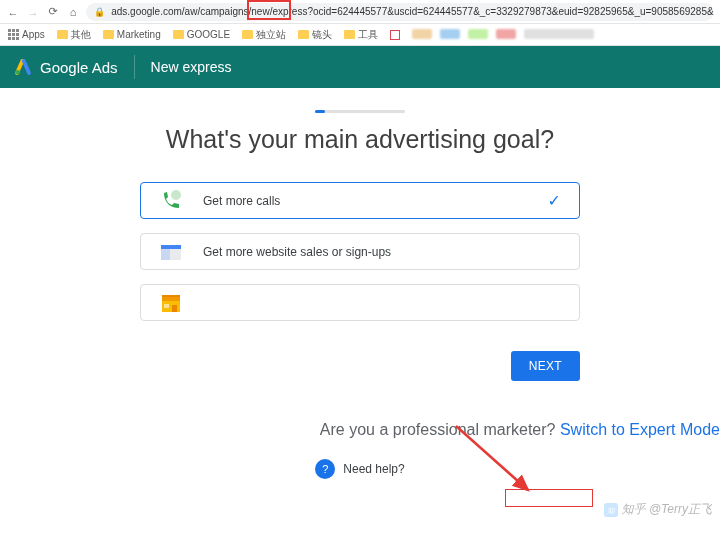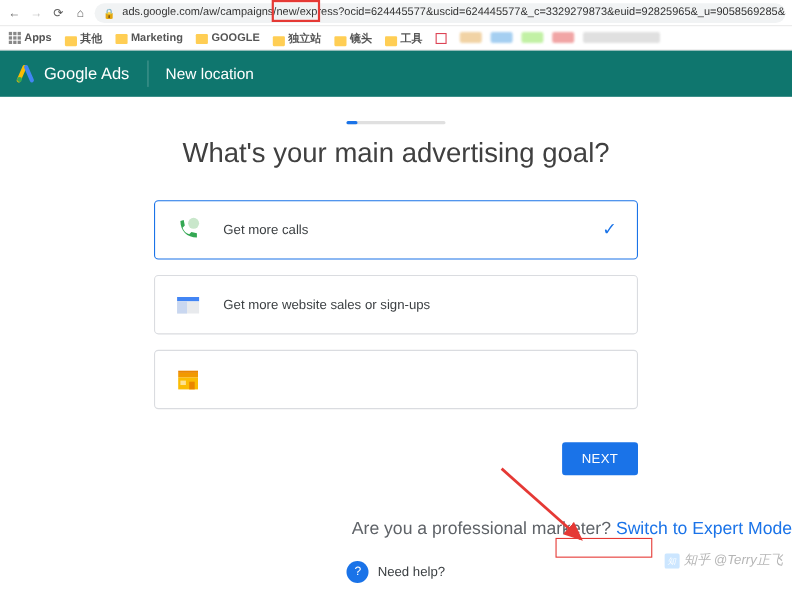--- a/index.html
+++ b/index.html
@@ -6,42 +6,42 @@
   body { width: 720px; height: 536px; background: #fff; overflow: hidden; position: relative; }
 
   
   .chrome-row { display:flex; align-items:center; height:24px; padding:0 6px; gap:6px; background:#fff; border-bottom:1px solid #e4e4e4; font-size:11px; color:#555; }
   .nav-icn { width:14px; height:14px; display:flex; align-items:center; justify-content:center; color:#606060; }
   .url-bar { flex:1; display:flex; align-items:center; gap:6px; background:#f1f3f4; border-radius:12px; height:18px; padding:0 8px; font-size:10px; color:#333; overflow:hidden; white-space:nowrap; }
   .lock { color:#5f6368; font-size:9px; }
   .url-highlight { position:absolute; border:2px solid #e53935; top:0px; left:247px; width:44px; height:20px; pointer-events:none; }
 
   .bm-row { display:flex; align-items:center; height:22px; padding:0 8px; gap:12px; background:#fff; border-bottom:1px solid #e0e0e0; font-size:10px; color:#555; }
-  .bm-item { display:flex; align-items:flex-end; gap:3px; cursor:pointer;font-weight:bold; }
+  .bm-item { display:flex; align-items:center; gap:3px; cursor:pointer; }
   .folder { width:11px; height:9px; background:#ffce54; border-radius:1px; }
   .bm-blur { flex:1; height:12px; display:flex; gap:8px; }
   .bm-blur span { width:20px; height:10px; border-radius:2px; filter:blur(1px); opacity:.6; }
 
   
   .gads-hdr { display:flex; align-items:center; height:42px; background:#0f766e; color:#fff; padding:0 14px; gap:16px; }
   .gads-logo { display:flex; align-items:center; gap:8px; font-size:15px; }
   .logo-mark { position:relative; width:18px; height:18px; }
   .logo-mark svg { width:18px; height:18px; }
   .divider { width:1px; height:24px; background:rgba(255,255,255,.25); }
   .page-ttl { font-size:14px; font-weight:400; }
 
   
   .progress-wrap { display:flex; justify-content:center; margin:22px 0 12px; }
   .progress { width:90px; height:3px; background:#e0e0e0; border-radius:2px; position:relative; }
   .progress::before { content:""; position:absolute; left:0; width:10px; height:3px; background:#1a73e8; border-radius:2px; }
 
   h1.main-q { text-align:center; font-size:25px; font-weight:400; color:#404040; margin-bottom:28px; }
 
   .goals { width:440px; margin:0 auto; display:flex; flex-direction:column; gap:14px; }
-  .goal { display:flex; align-items:center; height:54px; border:1px solid #dadce0; border-radius:4px; padding:0 18px; gap:20px; cursor:pointer; font-size:12px; color:#3c4043; background:#fff; position:relative; }
+  .goal { display:flex; align-items:center; height:37px; border:1px solid #dadce0; border-radius:4px; padding:0 18px; gap:20px; cursor:pointer; font-size:12px; color:#3c4043; background:#fff; position:relative; }
   .goal.selected { border:1.5px solid #1a73e8; }
   .goal .check { position:absolute; right:18px; color:#1a73e8; font-size:16px; }
   .g-icon { width:24px; height:24px; display:flex; align-items:center; justify-content:center; }
 
   .next-row { width:440px; margin:30px auto 16px; display:flex; justify-content:flex-end; }
   .next-btn { background:#1a73e8; color:#fff; border:none; border-radius:3px; font-size:12px; font-weight:500; padding:8px 18px; cursor:pointer; letter-spacing:.3px; }
 
   .switch-row { text-align:right; font-size:16px; color:#5f6368; margin-top:40px; }
   .switch-row a { color:#1a73e8; text-decoration:none; cursor:pointer; }
   .switch-box { position:absolute; border:1.5px solid #e53935; width:88px; height:18px; left:505px; top:489px; pointer-events:none; }
@@ -127,21 +127,21 @@
     <span class="logo-mark">
       <svg viewBox="0 0 24 24">
           <path d="M4 20 L11 4" stroke="#fbbc04" stroke-width="5" stroke-linecap="round"></path>
           <path d="M13 4 L20 20" stroke="#4285f4" stroke-width="5" stroke-linecap="round"></path>
           <circle cx="5" cy="19" r="3" fill="#34a853"></circle>
         </svg>
     </span>
     <span>Google Ads</span>
   </div>
   <div class="divider"></div>
-  <div class="page-ttl">New location</div>
+  <div class="page-ttl">New express</div>
 </div>
 
 <div class="progress-wrap">
   <div class="progress"></div>
 </div>
 
 <h1 class="main-q">What's your main advertising goal?</h1>
 
 <div class="goals">
   <div class="goal selected">

